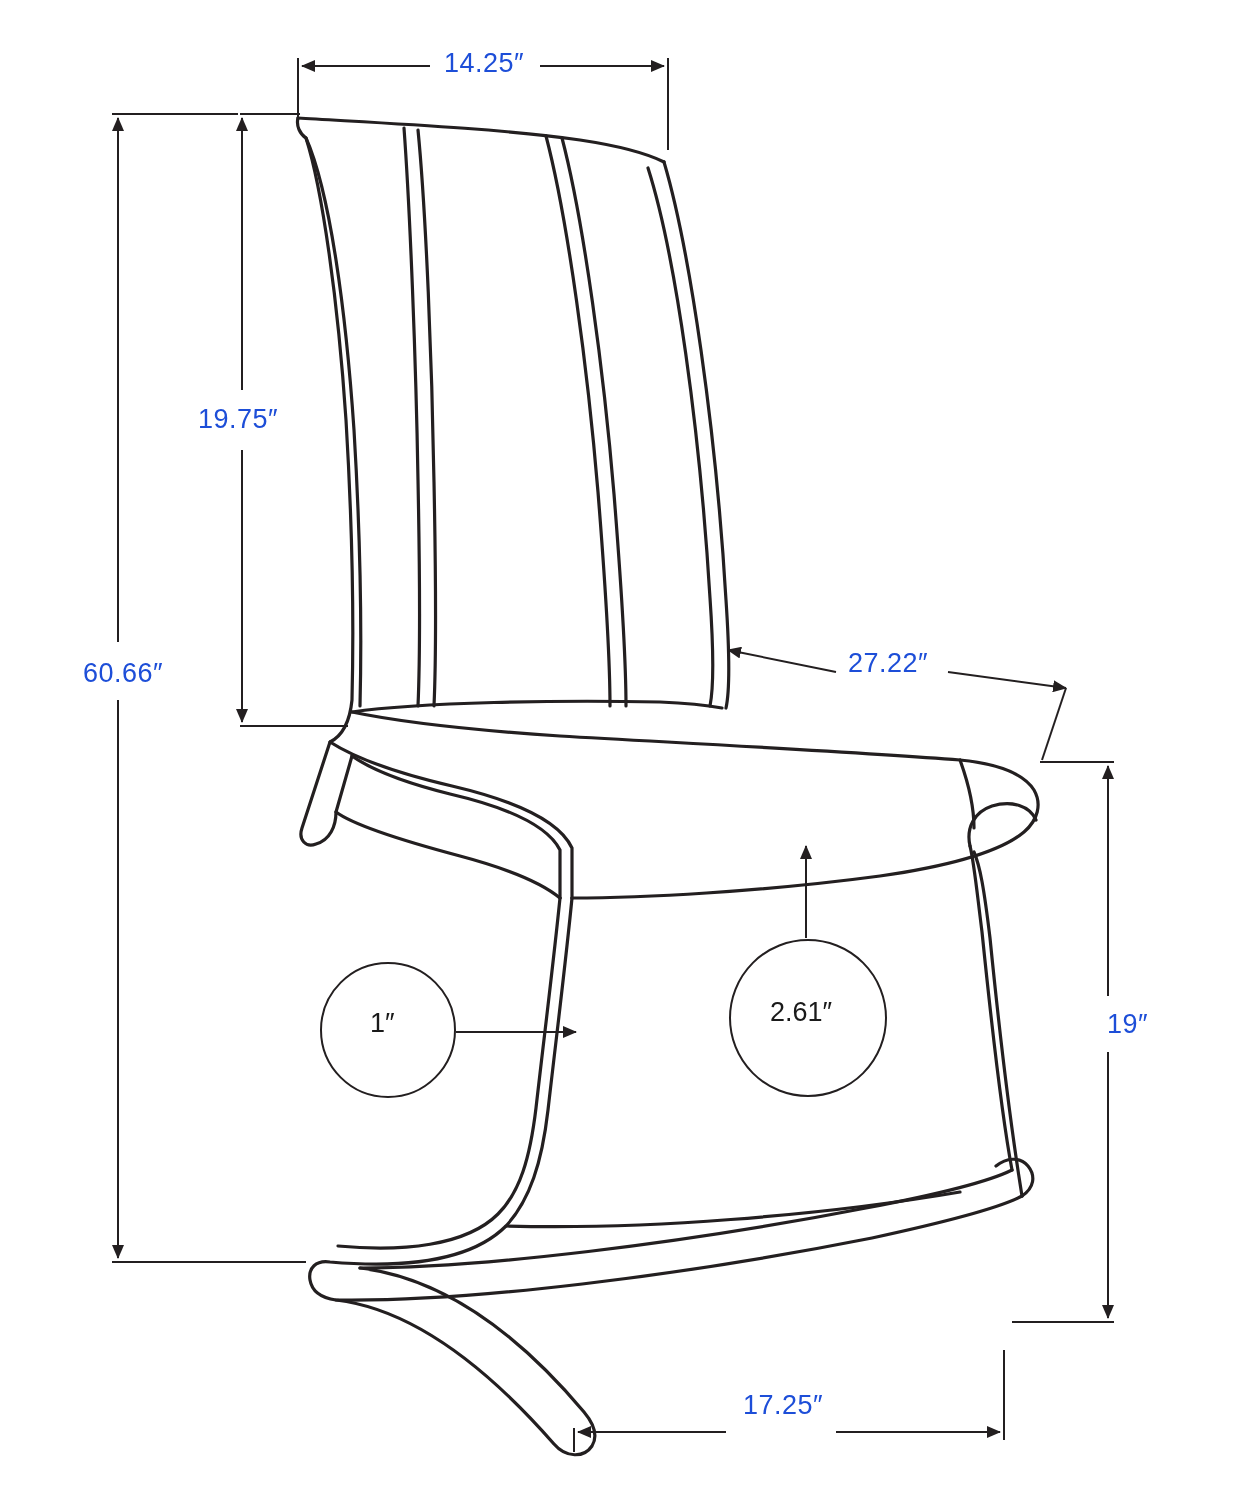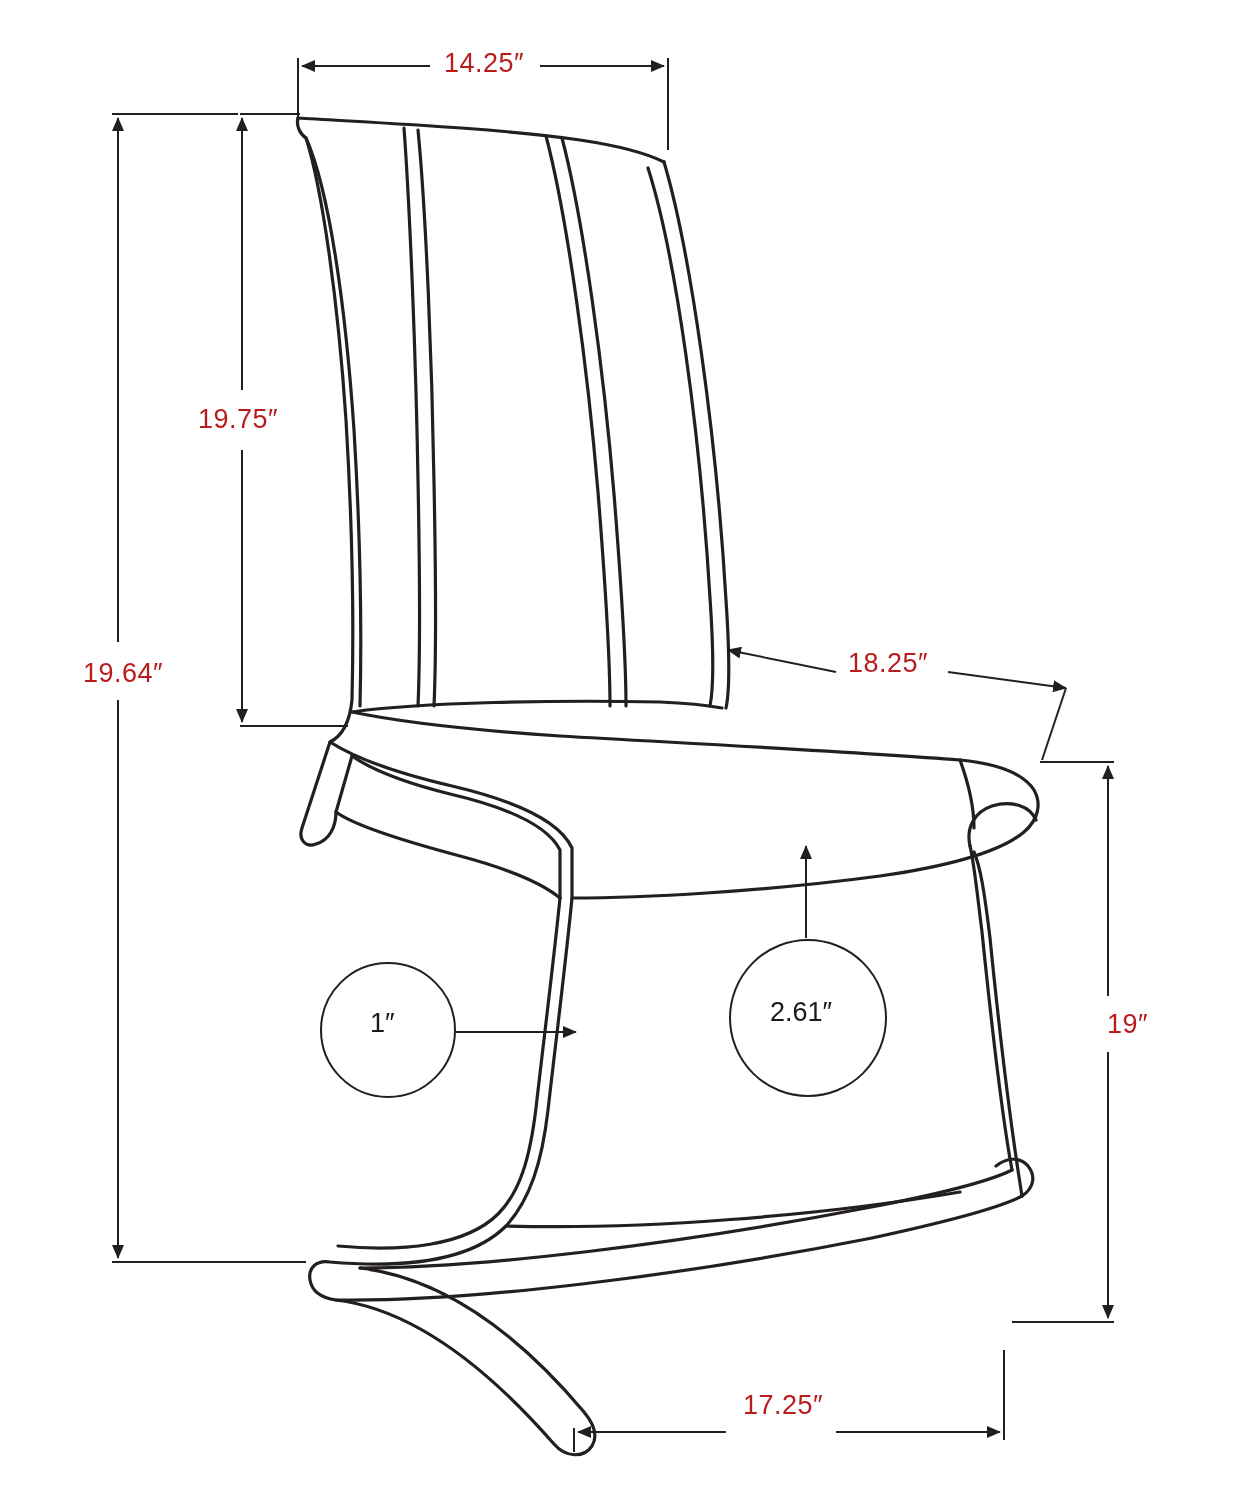--- a/index.html
+++ b/index.html
@@ -17,21 +17,21 @@
   }
   #diagram-svg {
     position: absolute;
     left: 0;
     top: 0;
     width: 1236px;
     height: 1500px;
   }
   .dim-label {
     position: absolute;
-    color: #b91c1c;
+    color: #1d4ed8;
     font-family: "Liberation Sans", sans-serif;
     font-size: 27px;
     letter-spacing: 0.5px;
     white-space: nowrap;
     user-select: none;
   }
   .callout-label {
     position: absolute;
     color: #1a1a1a;
     font-family: "Liberation Sans", sans-serif;
@@ -159,21 +159,21 @@
     <g stroke="#231f20" stroke-width="2" fill="none">
       <circle cx="388" cy="1030" r="67"></circle>
       <line x1="456" y1="1032" x2="576" y2="1032" marker-end="url(#arrow-r)"></line>
       <circle cx="808" cy="1018" r="78"></circle>
       <line x1="806" y1="938" x2="806" y2="846" marker-end="url(#arrow-r)"></line>
     </g>
   </svg>
 
   <div class="dim-label lbl-width-top">14.25″</div>
   <div class="dim-label lbl-back-height">19.75″</div>
-  <div class="dim-label lbl-total-height">19.64″</div>
-  <div class="dim-label lbl-seat-depth">18.25″</div>
+  <div class="dim-label lbl-total-height">60.66″</div>
+  <div class="dim-label lbl-seat-depth">27.22″</div>
   <div class="dim-label lbl-seat-height">19″</div>
   <div class="dim-label lbl-base-depth">17.25″</div>
 
   <div class="callout-label lbl-frame-1">1″</div>
   <div class="callout-label lbl-frame-225">2.61″</div>
 
 </div>
 
 </body></html>

